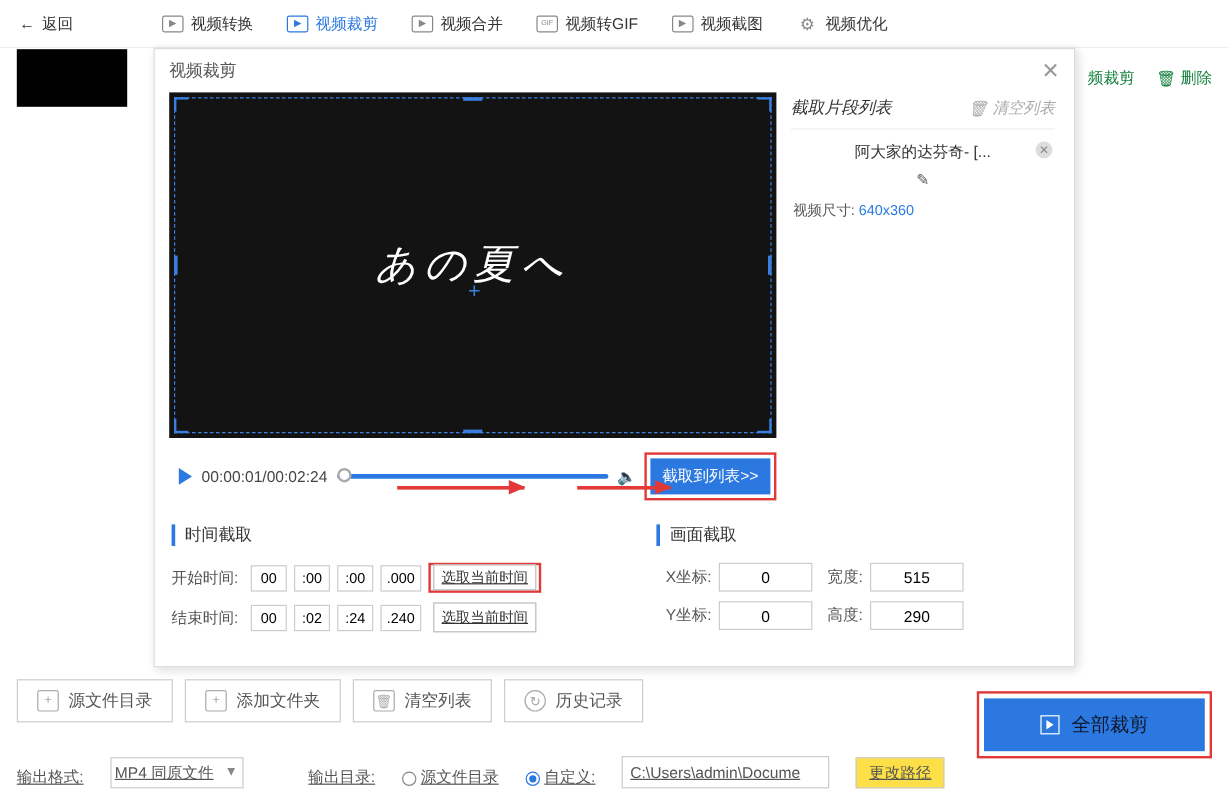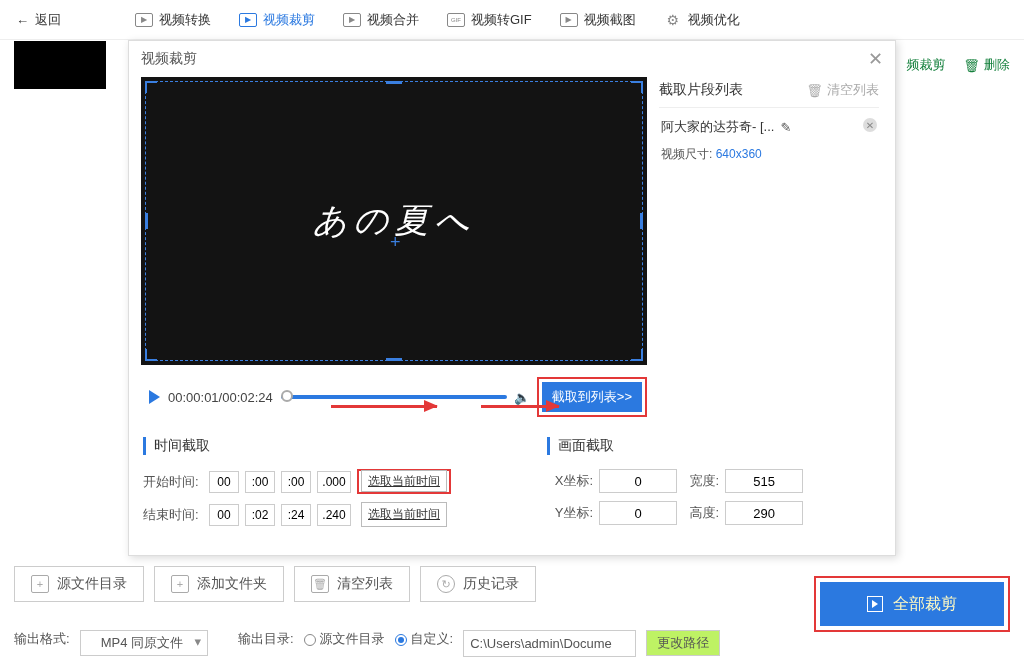--- a/index.html
+++ b/index.html
@@ -48,25 +48,25 @@
     .speaker { width: 14px; height: 14px; color: #666; }
     .capture-btn-wrap { border: 2px solid #e33838; padding: 3px; }
     .capture-btn { background: #2b79e0; color: #fff; padding: 6px 10px; cursor: pointer; font-size: 13px; }
     .red-arrow { position: absolute; height: 3px; background: #e33838; top: 28px; }
     .red-arrow::after { content: ''; position: absolute; right: -1px; top: -5px; width: 0; height: 0; border-left: 14px solid #e33838; border-top: 6px solid transparent; border-bottom: 6px solid transparent; }
     .ra1 { left: 190px; width: 106px; }
     .ra2 { left: 340px; width: 78px; }
     
     
     .right-panel { width: 220px; }
-    .rp-head { display: flex; justify-content: space-between; align-items: flex-end; padding: 4px 0 8px; }
+    .rp-head { display: flex; justify-content: space-between; align-items: flex-end; padding: 4px 0 8px; font-style: italic; }
     .rp-title { font-size: 14px; color: #333; }
     .clear-list { color: #aaa; font-size: 13px; display: flex; align-items: center; gap: 4px; cursor: pointer; }
     .clip-card { border-top: 1px solid #eee; padding: 10px 2px; position: relative; font-size: 13px; }
-    .clip-title { display: flex; align-items: center; gap: 6px; color: #333; margin-bottom: 10px; }
+    .clip-title { display: flex; align-items: center; gap: 6px; color: #333; margin-bottom: 10px; flex-direction: column; }
     .pencil { color: #555; }
     .clip-x { position: absolute; right: 2px; top: 10px; width: 14px; height: 14px; border-radius: 50%; background: #ddd; color: #888; font-size: 10px; display: flex; align-items: center; justify-content: center; cursor: pointer; }
     .clip-line { color: #555; margin-bottom: 6px; font-size: 12px; }
     .clip-line .val { color: #2b79e0; }
     
     
     .modal-bottom { display: flex; padding: 20px 14px 0; gap: 20px; }
     .sect { flex: 1; }
     .sect-title { border-left: 3px solid #2b79e0; padding-left: 8px; font-size: 14px; color: #333; margin-bottom: 14px; font-weight: 500; }
     .trow { display: flex; align-items: center; gap: 6px; margin-bottom: 8px; font-size: 13px; }
@@ -80,32 +80,32 @@
     .btn-col-inner { border: 2px solid #e33838; padding: 3px; }
     .mbtn { width: 98px; height: 28px; background: #2b79e0; color: #fff; display: flex; align-items: center; justify-content: center; cursor: pointer; margin-bottom: 5px; }
     .mbtn:last-child { margin-bottom: 0; }
     
     
     .bottom-toolbar { position: absolute; left: 14px; top: 566px; display: flex; gap: 10px; }
     .bt-btn { border: 1px solid #ccc; padding: 8px 16px; display: flex; align-items: center; gap: 8px; cursor: pointer; font-size: 14px; color: #555; background: #fff; }
     .bt-icon { width: 18px; height: 18px; border: 1.5px solid #aaa; border-radius: 2px; display: flex; align-items: center; justify-content: center; font-size: 11px; color: #aaa; }
     
     .crop-all-wrap { position: absolute; right: 14px; top: 576px; border: 2px solid #e33838; padding: 4px; }
-    .crop-all { width: 184px; height: 44px; background: #2b79e0; color: #fef9c3; display: flex; align-items: center; justify-content: center; gap: 10px; cursor: pointer; font-size: 16px; }
+    .crop-all { width: 184px; height: 44px; background: #2b79e0; color: #0f172a; display: flex; align-items: center; justify-content: center; gap: 10px; cursor: pointer; font-size: 16px; }
     .ca-icon { width: 16px; height: 16px; border: 1.5px solid #fff; display: flex; align-items: center; justify-content: center; }
     .ca-tri { width: 0; height: 0; border-left: 6px solid #fff; border-top: 4px solid transparent; border-bottom: 4px solid transparent; }
     
-    .outrow { position: absolute; left: 14px; top: 630px; display: flex; align-items: flex-start; gap: 10px; font-size: 13px; color: #555; }
-    .sel { border: 1px solid #ccc; padding: 3px 24px 3px 20px; position: relative; background: #fff; cursor: pointer; }
+    .outrow { position: absolute; left: 14px; top: 630px; display: flex; align-items: flex-end; gap: 22px; font-size: 13px; color: #555; text-decoration: underline; }
+    .sel { border: 1px solid #ccc; padding: 3px 24px 3px 3px; position: relative; background: #fff; cursor: pointer; }
     .sel::after { content: '▾'; position: absolute; right: 6px; color: #888; }
     .radiodot { width: 12px; height: 12px; border: 1.5px solid #888; border-radius: 50%; display: inline-block; vertical-align: middle; margin-right: 4px; position: relative; }
     .radiodot.on { border-color: #2b79e0; }
     .radiodot.on::after { content: ''; position: absolute; left: 2px; top: 2px; width: 6px; height: 6px; border-radius: 50%; background: #2b79e0; }
     .pathbox { border: 1px solid #ccc; padding: 5px 6px; width: 173px; white-space: nowrap; overflow: hidden; background: #fff; }
-    .changep { border: 1px solid #ccc; padding: 3px 10px; cursor: pointer; background: #bef264; }
+    .changep { border: 1px solid #ccc; padding: 3px 10px; cursor: pointer; background: #fde047; }
   </style>
 </head>
 <body>
 
 <div class="topbar">
   <div class="back-btn">
     <span>←</span>
     <span>返回</span>
   </div>
   <div style="width:40px"></div>

